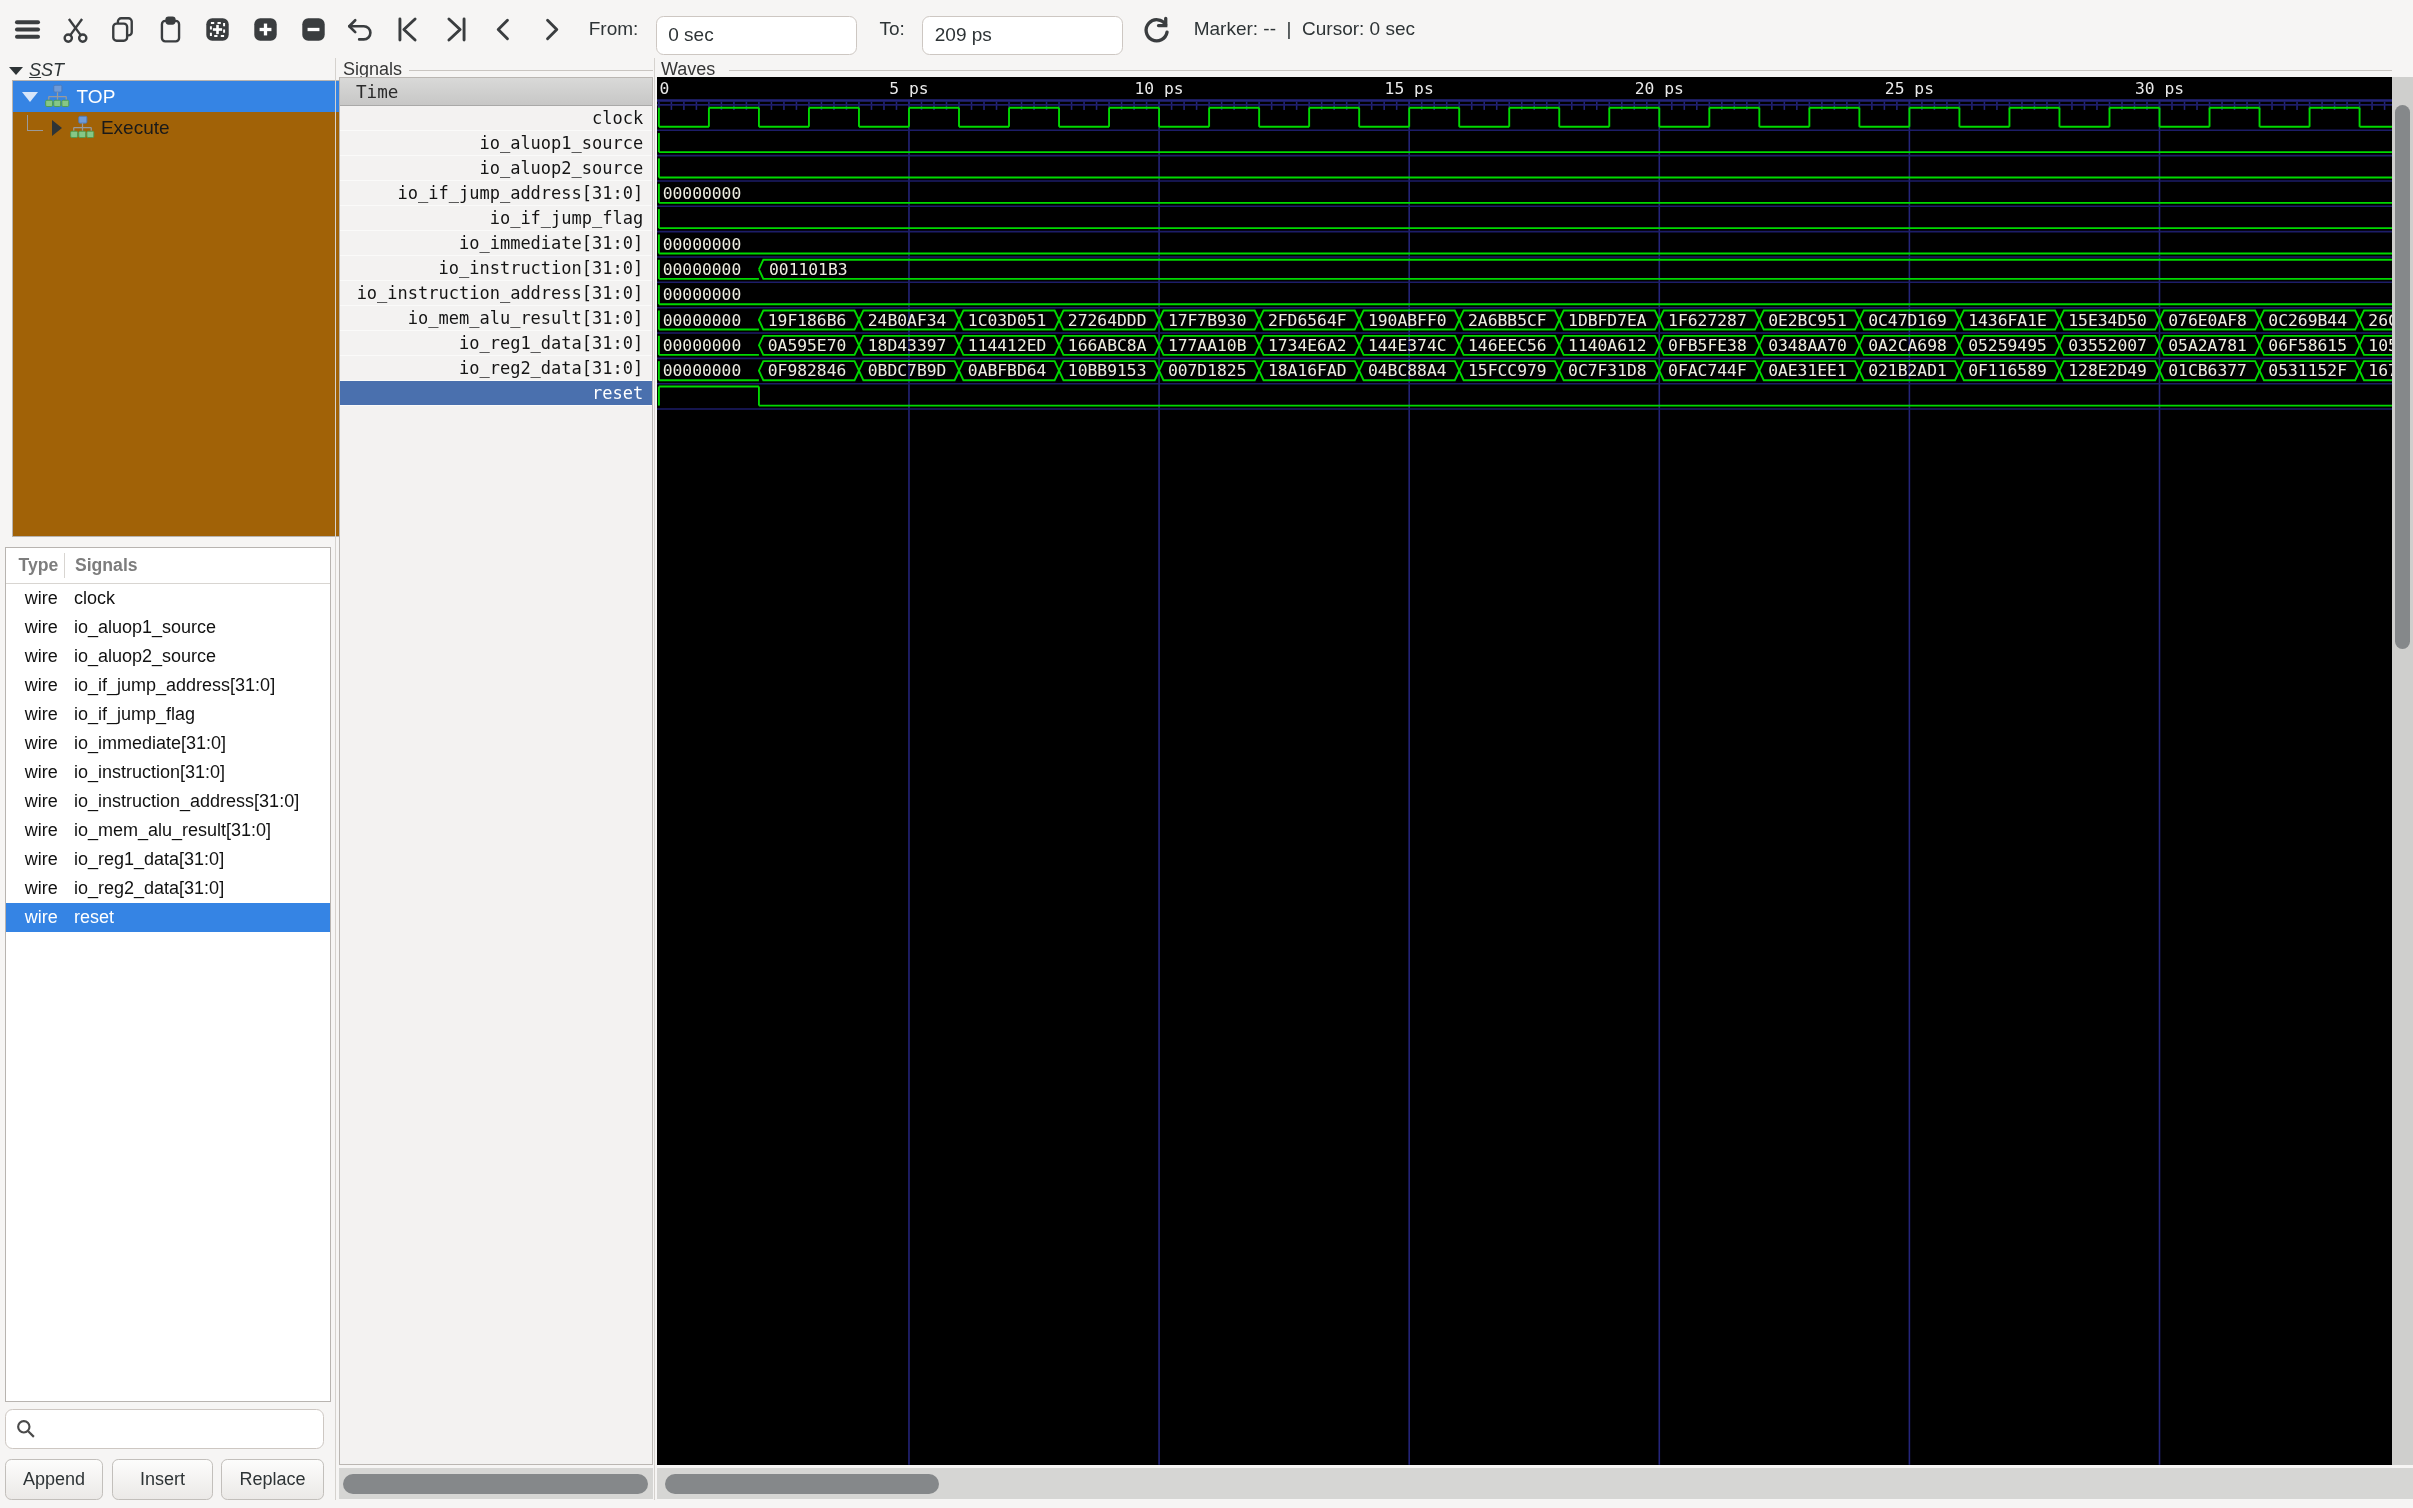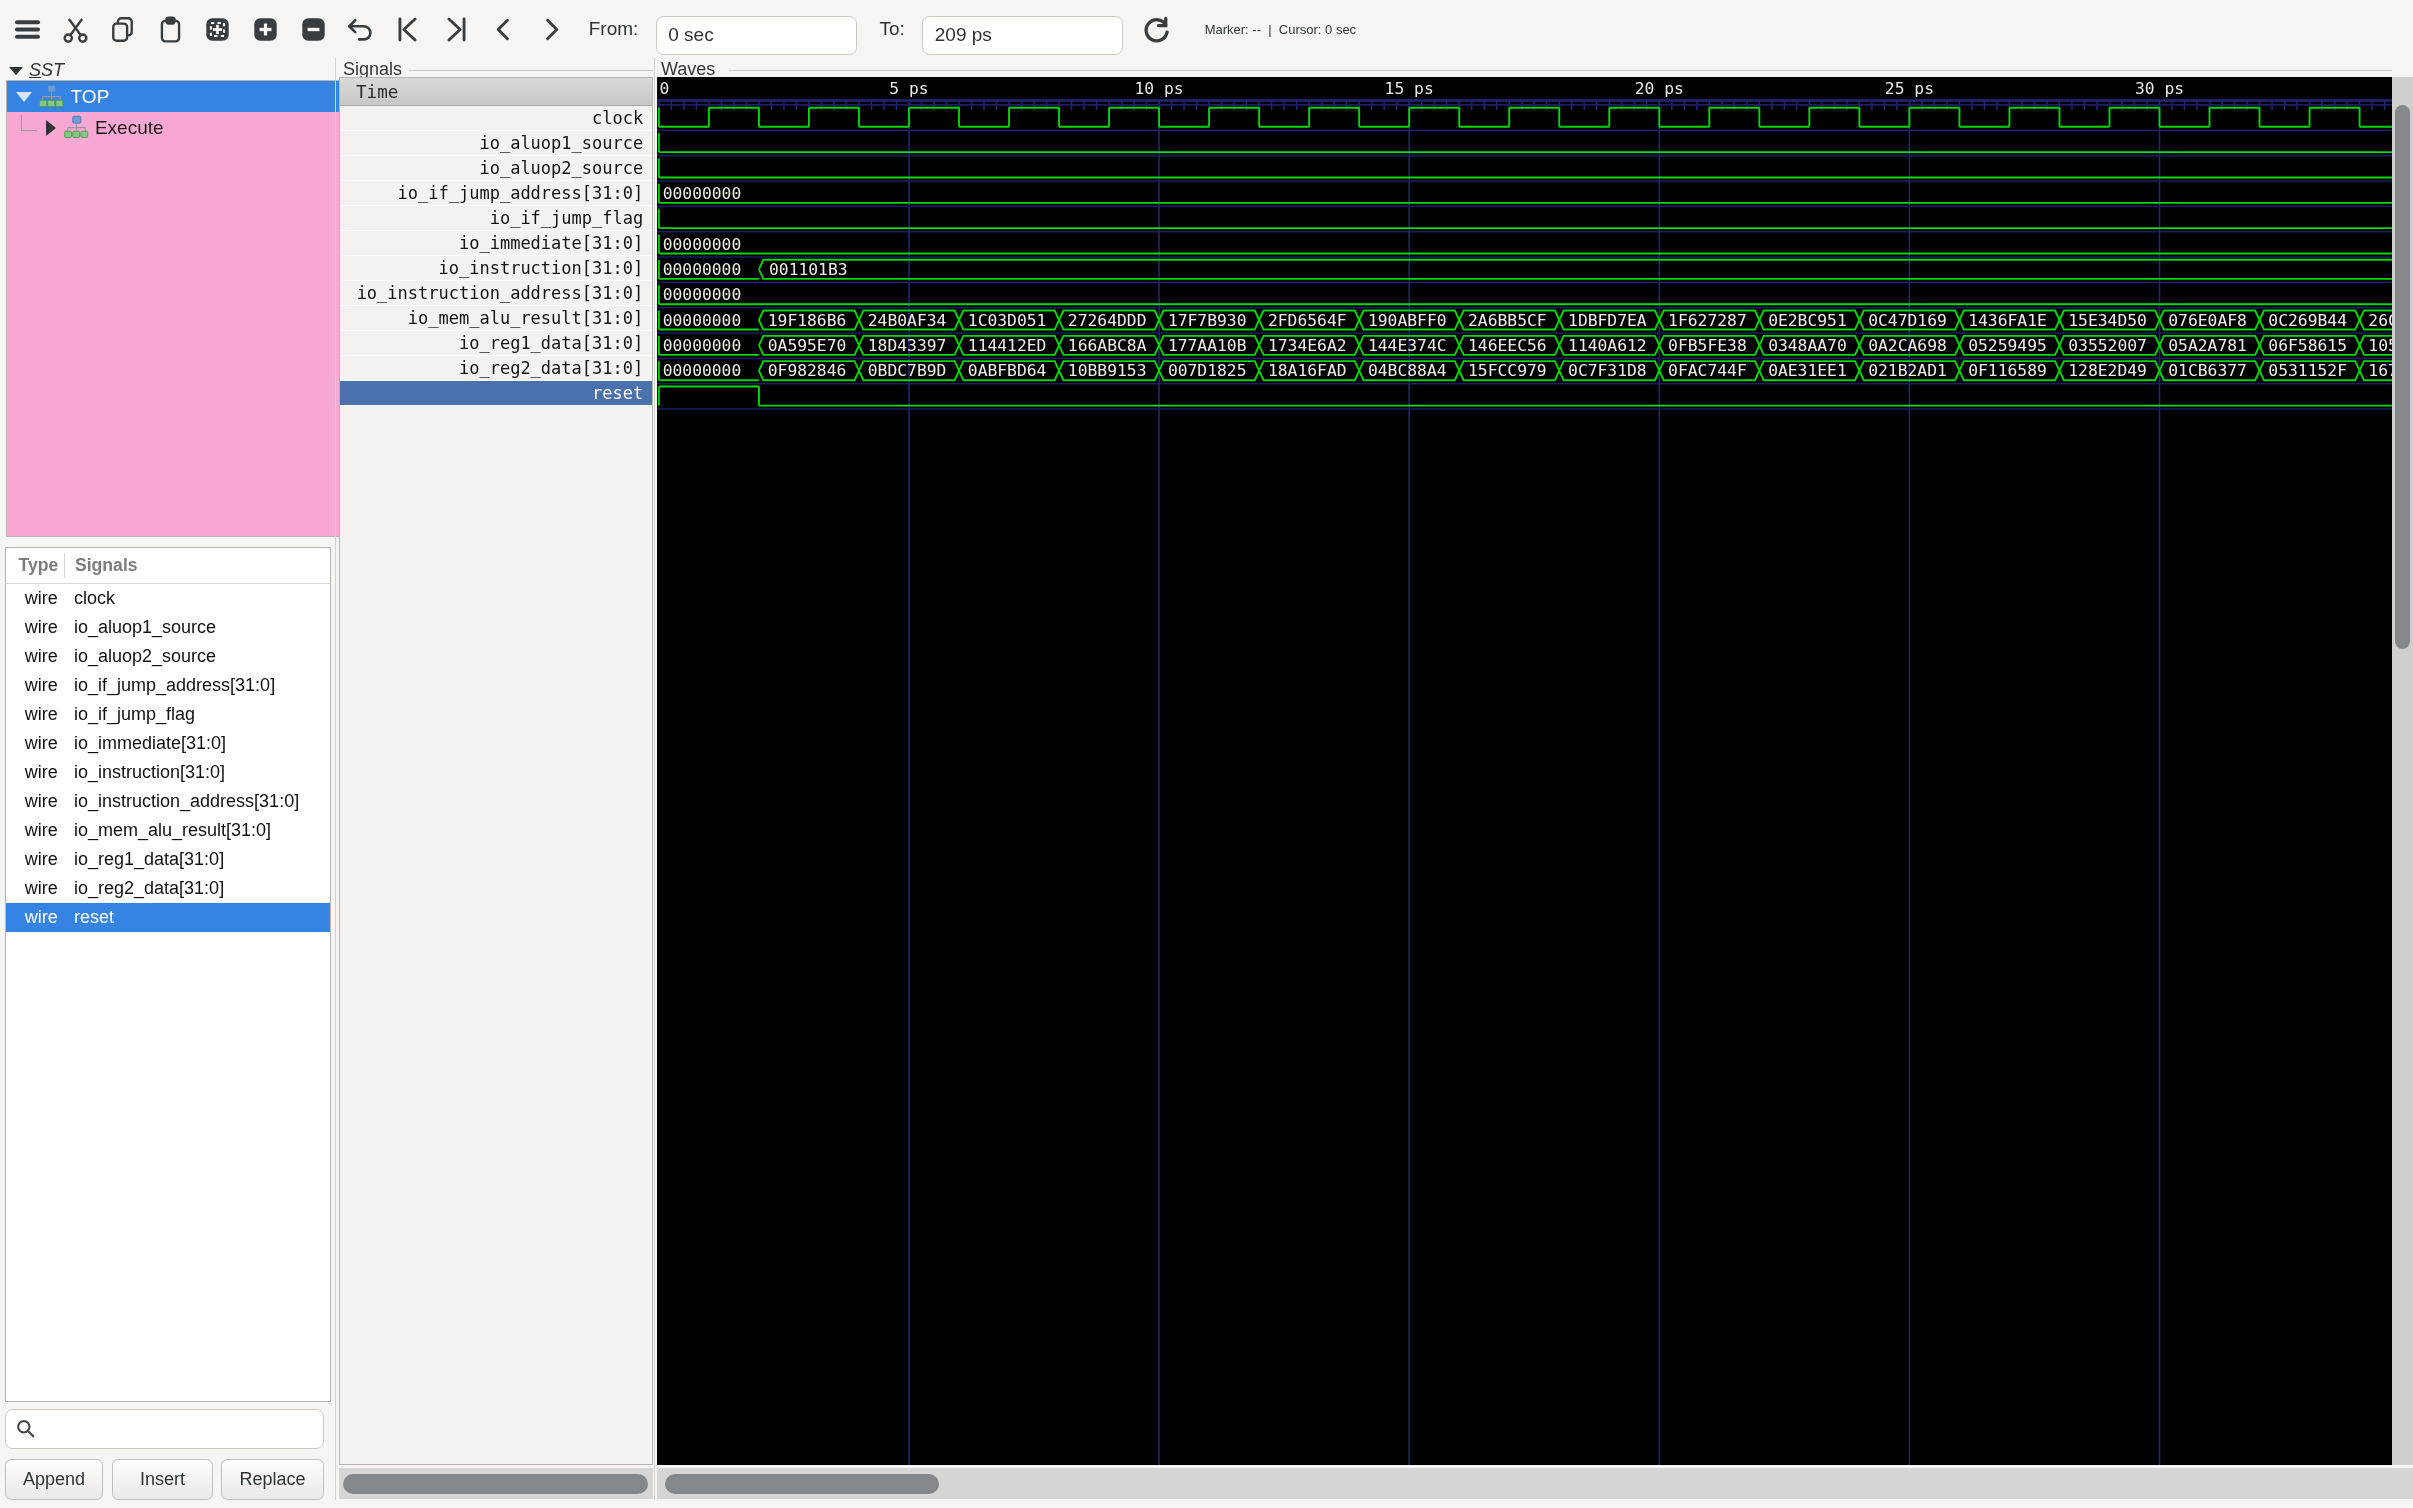--- a/index.html
+++ b/index.html
@@ -6,27 +6,27 @@
   html,body { width:2413px; height:1508px; overflow:hidden; }
   body { font-family:"Liberation Sans", sans-serif; background:#f6f5f4; position:relative; color:#2e3436; }
   .abs { position:absolute; }
 
   
   .toolbar { left:0; top:0; width:2413px; height:58px; display:flex; align-items:center; gap:17.6px; padding-left:12.6px; background:#f6f5f4; }
   .tbicon { width:30px; height:30px; display:flex; align-items:center; justify-content:center; flex:0 0 auto; }
   .tbicon svg { width:29px; height:29px; }
   .tblabel { font-size:19px; color:#2e3436; margin-left:5px; }
   .tbinput { width:201px; height:39px; border:1.3px solid #cdc7c2; border-radius:7.5px; background:#ffffff; font-size:19px; padding:0 11.3px; color:#2e3436; font-family:"Liberation Sans",sans-serif;margin-top:12px; }
-  .tbstatus { font-size:13px; color:#2e3436; margin-left:16px; white-space:pre;text-align:right; }
+  .tbstatus { font-size:19px; color:#2e3436; margin-left:5px; white-space:pre;text-align:right; }
 
   
   .sst-header { left:8.8px; top:60px; font-size:18px; color:#2e3436; display:flex; align-items:center; gap:6.3px;font-style:italic; }
   .tri-down-sm { width:0; height:0; border-left:7px solid transparent; border-right:7px solid transparent; border-top:8.8px solid #2e3436; }
   .sst-underline { text-decoration:underline; }
-  .tree-box { left:6px; top:80px; width:364px; height:457px; background:#f9a8d4; border:1.3px solid #b8b4b0; }
+  .tree-box { left:12px; top:80px; width:364px; height:457px; background:#a16207; border:1.3px solid #b8b4b0; }
   .tree-row { height:31px; display:flex; align-items:center; font-size:19px; color:#1a1a1a; position:relative; }
   .tree-row.selected { background:#3584e4; color:#ffffff; }
   .expander-down { width:0; height:0; border-left:8.2px solid transparent; border-right:8.2px solid transparent; border-top:10px solid #d7e6fa; margin-left:8.8px; }
   .expander-right { width:0; height:0; border-top:8.2px solid transparent; border-bottom:8.2px solid transparent; border-left:10px solid #2e3436; margin-left:8.8px; }
   .tree-elbow { width:16.3px; height:16.3px; border-left:1.3px solid #9a9a9a; border-bottom:1.3px solid #9a9a9a; margin-left:14px; margin-top:-8.8px; }
   .hier-icon { width:25px; height:25px; margin:0 6.3px 0 7.5px; flex:0 0 auto; }
 
   .table-box { left:5px; top:547px; width:326px; height:855px; background:#ffffff; border:1.3px solid #b8b4b0; }
   .table-head { height:36px; display:flex; align-items:center; border-bottom:1.3px solid #d8d5d1; color:#7d7d7d; font-weight:bold; font-size:17.6px; }
   .th-type { width:58px; padding-left:12.6px; }

